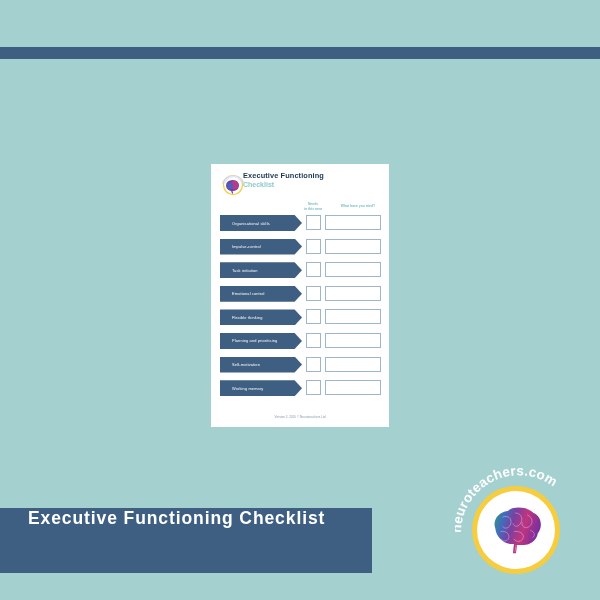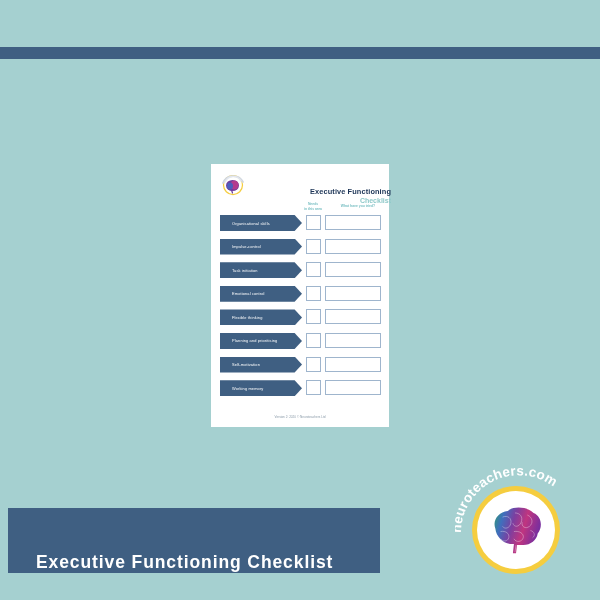--- a/index.html
+++ b/index.html
@@ -44,25 +44,24 @@
   }
   .doc-logo {
     position: absolute;
     left: 7px;
     top: 5px;
     width: 30px;
     height: 30px;
   }
   .doc-title-wrap {
     position: absolute;
-    left: 56px;
+    left: 32px;
     top: 8px;
     width: 124px;
-    text-align: right;
-    margin-top: 16px;
+    text-align: left;
   }
   .doc-title {
     font-size: 7.4px;
     font-weight: bold;
     color: #1d3557;
     letter-spacing: 0.1px;
     line-height: 1.1;
   }
   .doc-subtitle {
     font-size: 7px;
@@ -157,27 +156,27 @@
     bottom: 8px;
     width: 178px;
     text-align: center;
     font-size: 3.1px;
     color: #8a9aa8;
   }
 
   
   .caption-bar {
     position: absolute;
-    left: 8px;
+    left: 0;
     top: 508px;
     width: 372px;
     height: 65px;
     background: #3f5f82;
     display: flex;
-    align-items: flex-end;
+    align-items: flex-start;
   }
   .caption-text {
     color: #ffffff;
     font-size: 17.5px;
     font-weight: bold;
     letter-spacing: 0.9px;
     padding-left: 28px;
   }
 
   

